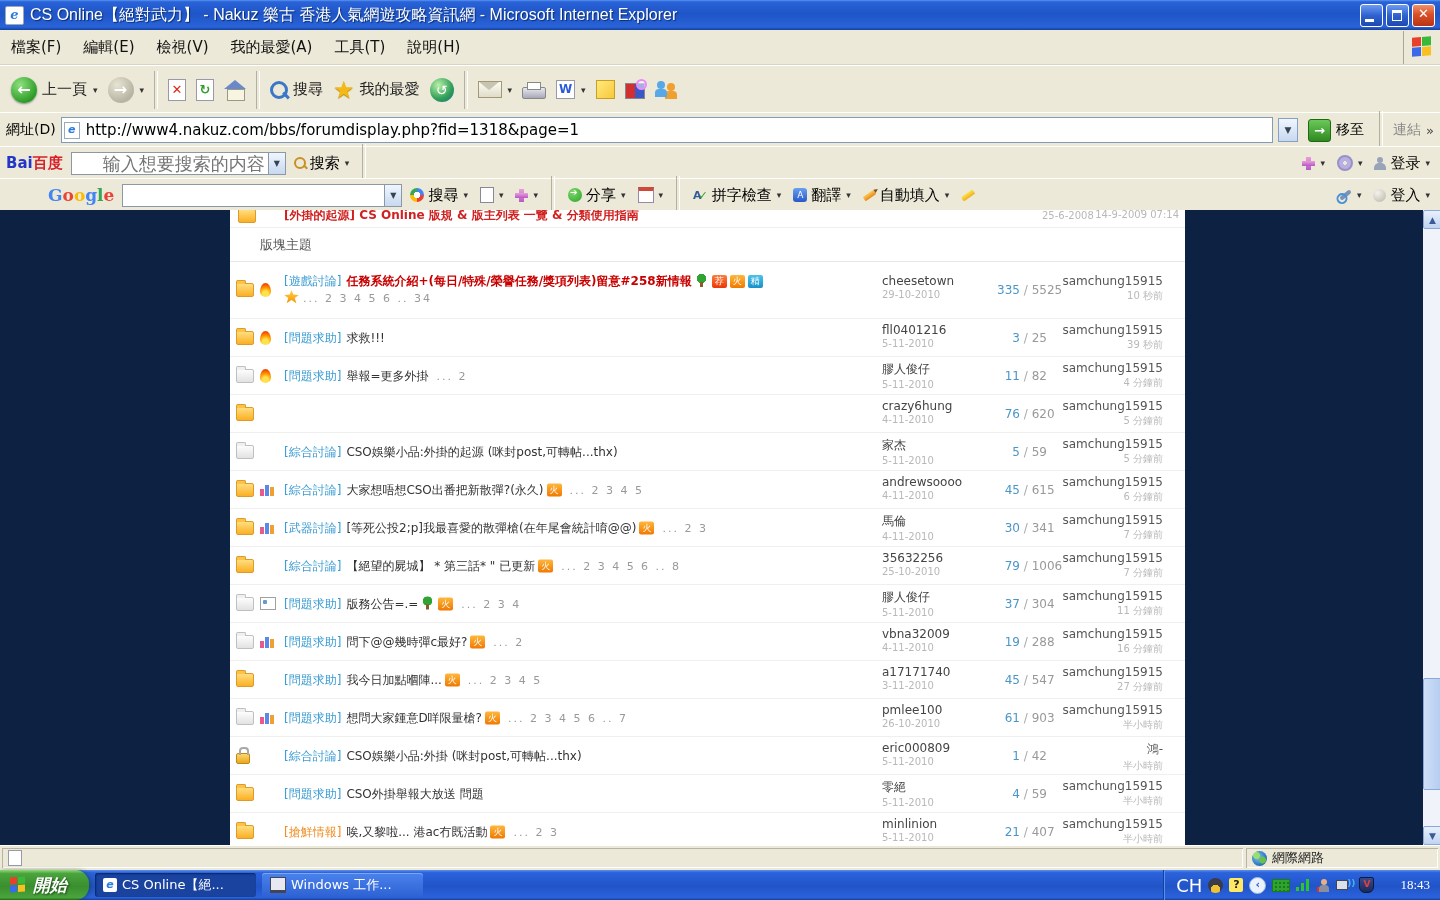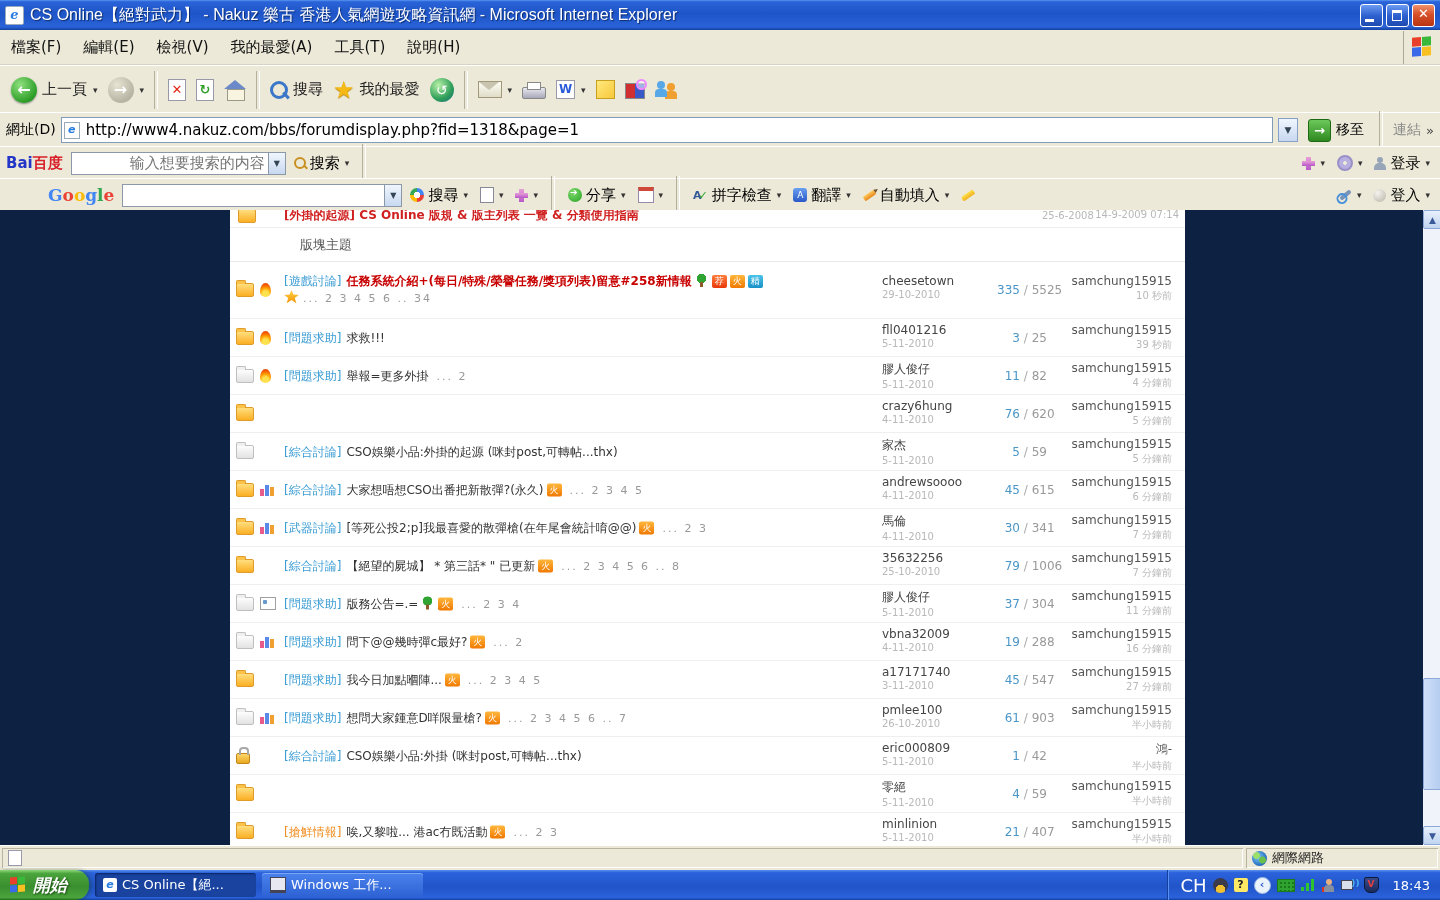--- a/index.html
+++ b/index.html
@@ -76,21 +76,21 @@
   .links-lbl{color:#888;}
   .chev{color:#444;font-size:13px;}
 
   
   .subbar{position:absolute;left:0;right:0;background:#ece9d8;border-top:1px solid #fff;display:flex;align-items:center;padding:0 6px;font-size:15px;gap:4px;}
   .baidubar{top:146px;height:32px;}
   .googlebar{top:178px;height:32px;padding-left:48px;}
   .bd-logo{font-weight:bold;font-size:15px;margin-right:4px;}
   .bd-logo .bai{color:#2336c8;}.bd-logo .du{color:#d8202a;}
   .box-input{height:21px;background:#fff;border:1px solid #8a98a8;display:flex;align-items:center;}
-  .box-input input{border:none;outline:none;background:transparent;font-size:15px;font-family:inherit;padding:0 3px;}
+  .box-input input{border:none;outline:none;background:transparent;font-size:18px;font-family:inherit;padding:0 3px;}
   .box-input .dd{width:16px;height:21px;background:linear-gradient(#f0f6fe,#c8d8f0);border-left:1px solid #8a98a8;font-size:8px;display:flex;align-items:center;justify-content:center;color:#345;}
   .bd-input input{width:190px;text-align:right;}
   .gg-input input{width:255px;}
   .sb-btn{display:flex;align-items:center;gap:4px;padding:2px 4px;border-radius:2px;}
   .mag-s{width:8px;height:8px;border:2px solid #c89020;border-radius:50%;position:relative;}
   .mag-s::after{content:"";position:absolute;left:7px;top:7px;width:5px;height:2px;background:#c89020;transform:rotate(45deg);}
   .g-logo{font-family:"DejaVu Serif","Liberation Serif",serif;font-weight:bold;font-size:17px;letter-spacing:0;margin-right:4px;}
   .gl0{color:#4285f4;}.gl1{color:#ea4335;}.gl2{color:#fbbc05;}.gl3{color:#4285f4;}.gl4{color:#34a853;}.gl5{color:#ea4335;}
   .gball{width:14px;height:14px;border-radius:50%;background:radial-gradient(circle,#fff 0 3px,transparent 3.5px),conic-gradient(#4285f4 0 25%,#ea4335 0 50%,#fbbc05 0 75%,#34a853 0 100%);}
   .pg-ic{width:12px;height:14px;background:#fff;border:1px solid #889;}
@@ -120,39 +120,39 @@
   .page{position:absolute;left:230px;top:0;width:955px;height:635px;background:#fff;overflow:hidden;}
 
   .pinned{position:relative;height:30px;margin-top:-13px;border-bottom:1px solid #eee;font-size:12px;}
   .pinned .i-folder{position:absolute;left:8px;top:12px;}
   .p-title{position:absolute;left:54px;top:10px;color:#d02020;font-weight:bold;white-space:nowrap;}
   .p-date{position:absolute;left:812px;top:13px;font-size:10px;color:#b8b8b8;}
   .p-nums{position:absolute;left:865px;top:2px;font-size:12px;}
   .p-nums .rep{color:#4a96c8;}.p-nums .sep{color:#aaa;}.p-nums .vw{color:#999;}
   .p-last{position:absolute;right:6px;top:12px;font-size:10px;color:#b8b8b8;}
 
-  .sect{height:33px;line-height:33px;padding-left:70px;font-size:13px;color:#555;border-bottom:1px solid #e8e8e8;}
+  .sect{height:33px;line-height:33px;padding-left:30px;font-size:13px;color:#555;border-bottom:1px solid #e8e8e8;}
 
   .trow{position:relative;height:37px;border-bottom:1px solid #efefef;}
   .trow.tall{height:56px;}
   .c-icons{position:absolute;left:6px;top:50%;transform:translateY(-50%);display:flex;gap:6px;align-items:center;width:46px;}
   .c-title{position:absolute;left:54px;right:312px;top:50%;transform:translateY(-50%);font-size:12px;line-height:17px;white-space:nowrap;overflow:hidden;}
   .cat{color:#3a9cd4;margin-right:5px;cursor:pointer;}
   .cat.orange{color:#f08c1e;}
   .tt{color:#333;cursor:pointer;}
   .tt.red{color:#c80000;font-weight:bold;}
   .pages{color:#999;margin-left:8px;font-size:11px;letter-spacing:2px;cursor:pointer;}
   .c-author{position:absolute;left:652px;width:96px;top:4px;}
   .tall .c-author{top:12px;}
   .au{font-size:12px;color:#444;cursor:pointer;white-space:nowrap;}
   .dt{font-size:10px;color:#b8b8b8;margin-top:1px;}
   .c-nums{position:absolute;left:748px;width:100px;top:50%;transform:translateY(-50%);font-size:12px;}
   .rep{display:inline-block;width:42px;text-align:right;color:#4a96c8;}
   .sep{color:#aaa;}.vw{color:#999;}
-  .c-last{position:absolute;right:13px;width:115px;top:4px;text-align:right;}
+  .c-last{position:absolute;right:22px;width:115px;top:4px;text-align:right;}
   .tall .c-last{top:12px;}
   .lu{font-size:12px;color:#555;cursor:pointer;white-space:nowrap;}
   .lt{font-size:10px;color:#b8b8b8;margin-top:1px;}
 
   
   .i-folder{position:relative;width:16px;height:12px;border-radius:1px 2px 2px 2px;flex:none;}
   .i-folder.yellow{background:linear-gradient(180deg,#ffde7e,#fbaf24);border:1px solid #e09a28;}
   .i-folder.yellow::before{content:"";position:absolute;top:-4px;left:-1px;width:8px;height:3px;background:#fbc34a;border:1px solid #e09a28;border-bottom:none;border-radius:2px 2px 0 0;}
   .i-folder.gray{background:linear-gradient(180deg,#fdfdfd,#e2e2e2);border:1px solid #bfbfbf;}
   .i-folder.gray::before{content:"";position:absolute;top:-4px;left:-1px;width:8px;height:3px;background:#f0f0f0;border:1px solid #bfbfbf;border-bottom:none;border-radius:2px 2px 0 0;}
@@ -223,21 +223,21 @@
     linear-gradient(#2ec42e,#2ec42e) 10px 100%/3px 12px no-repeat;}
   .buddy-ic{position:relative;width:13px;height:13px;}
   .buddy-ic::before{content:"";position:absolute;left:4px;top:0;width:6px;height:6px;border-radius:50%;background:#e8b080;}
   .buddy-ic::after{content:"";position:absolute;left:2px;top:6px;width:10px;height:7px;border-radius:4px 4px 0 0;background:#8890a0;}
   .buddy-ic i{position:absolute;left:0;bottom:0;width:5px;height:5px;background:#e03020;}
   .wifi-ic{position:relative;width:17px;height:13px;}
   .wifi-ic::before{content:"";position:absolute;left:0;top:1px;width:10px;height:8px;background:#d8e0ec;border:1px solid #445;}
   .wifi-ic::after{content:"))";position:absolute;right:-2px;top:-1px;color:#4ab0f0;font-size:9px;font-weight:bold;}
   .shield-ic{width:13px;height:14px;background:linear-gradient(#3a4a8a,#1a2a5a);border-radius:2px 2px 6px 6px;color:#fff;font-size:9px;font-weight:bold;text-align:center;line-height:13px;border:1px solid #0a1a3a;}
   .shield-ic b{color:#e04040;}
-  .tray-time{color:#fff;font-size:13px;margin-left:8px;}
+  .tray-time{color:#fff;font-size:13px;margin-left:20px;font-family:Liberation Serif, serif;}
 </style>
 </head>
 <body>
 
 <div class="screen">
 
   <div class="titlebar">
     <span class="ie-doc">e</span>
     <span class="title-text">CS Online【絕對武力】 - Nakuz 樂古 香港人氣網遊攻略資訊網 - Microsoft Internet Explorer</span>
     <span class="winbtns">
@@ -662,20 +662,23 @@
             <div class="c-nums"><span class="rep">1</span><span class="sep"> / </span><span class="vw">42</span></div>
             <div class="c-last">
               <div class="lu">鴻-</div>
               <div class="lt">半小時前</div>
             </div>
           </div>
           <div class="trow">
             <span class="c-icons">
               <span class="i-folder yellow"></span>
             </span>
+            <div class="c-title">
+              <div class="line1"><span class="cat">[問題求助]</span><span class="tt">CSO外掛舉報大放送 問題</span></div>
+            </div>
             <div class="c-author">
               <div class="au">零絕</div>
               <div class="dt">5-11-2010</div>
             </div>
             <div class="c-nums"><span class="rep">4</span><span class="sep"> / </span><span class="vw">59</span></div>
             <div class="c-last">
               <div class="lu">samchung15915</div>
               <div class="lt">半小時前</div>
             </div>
           </div>

